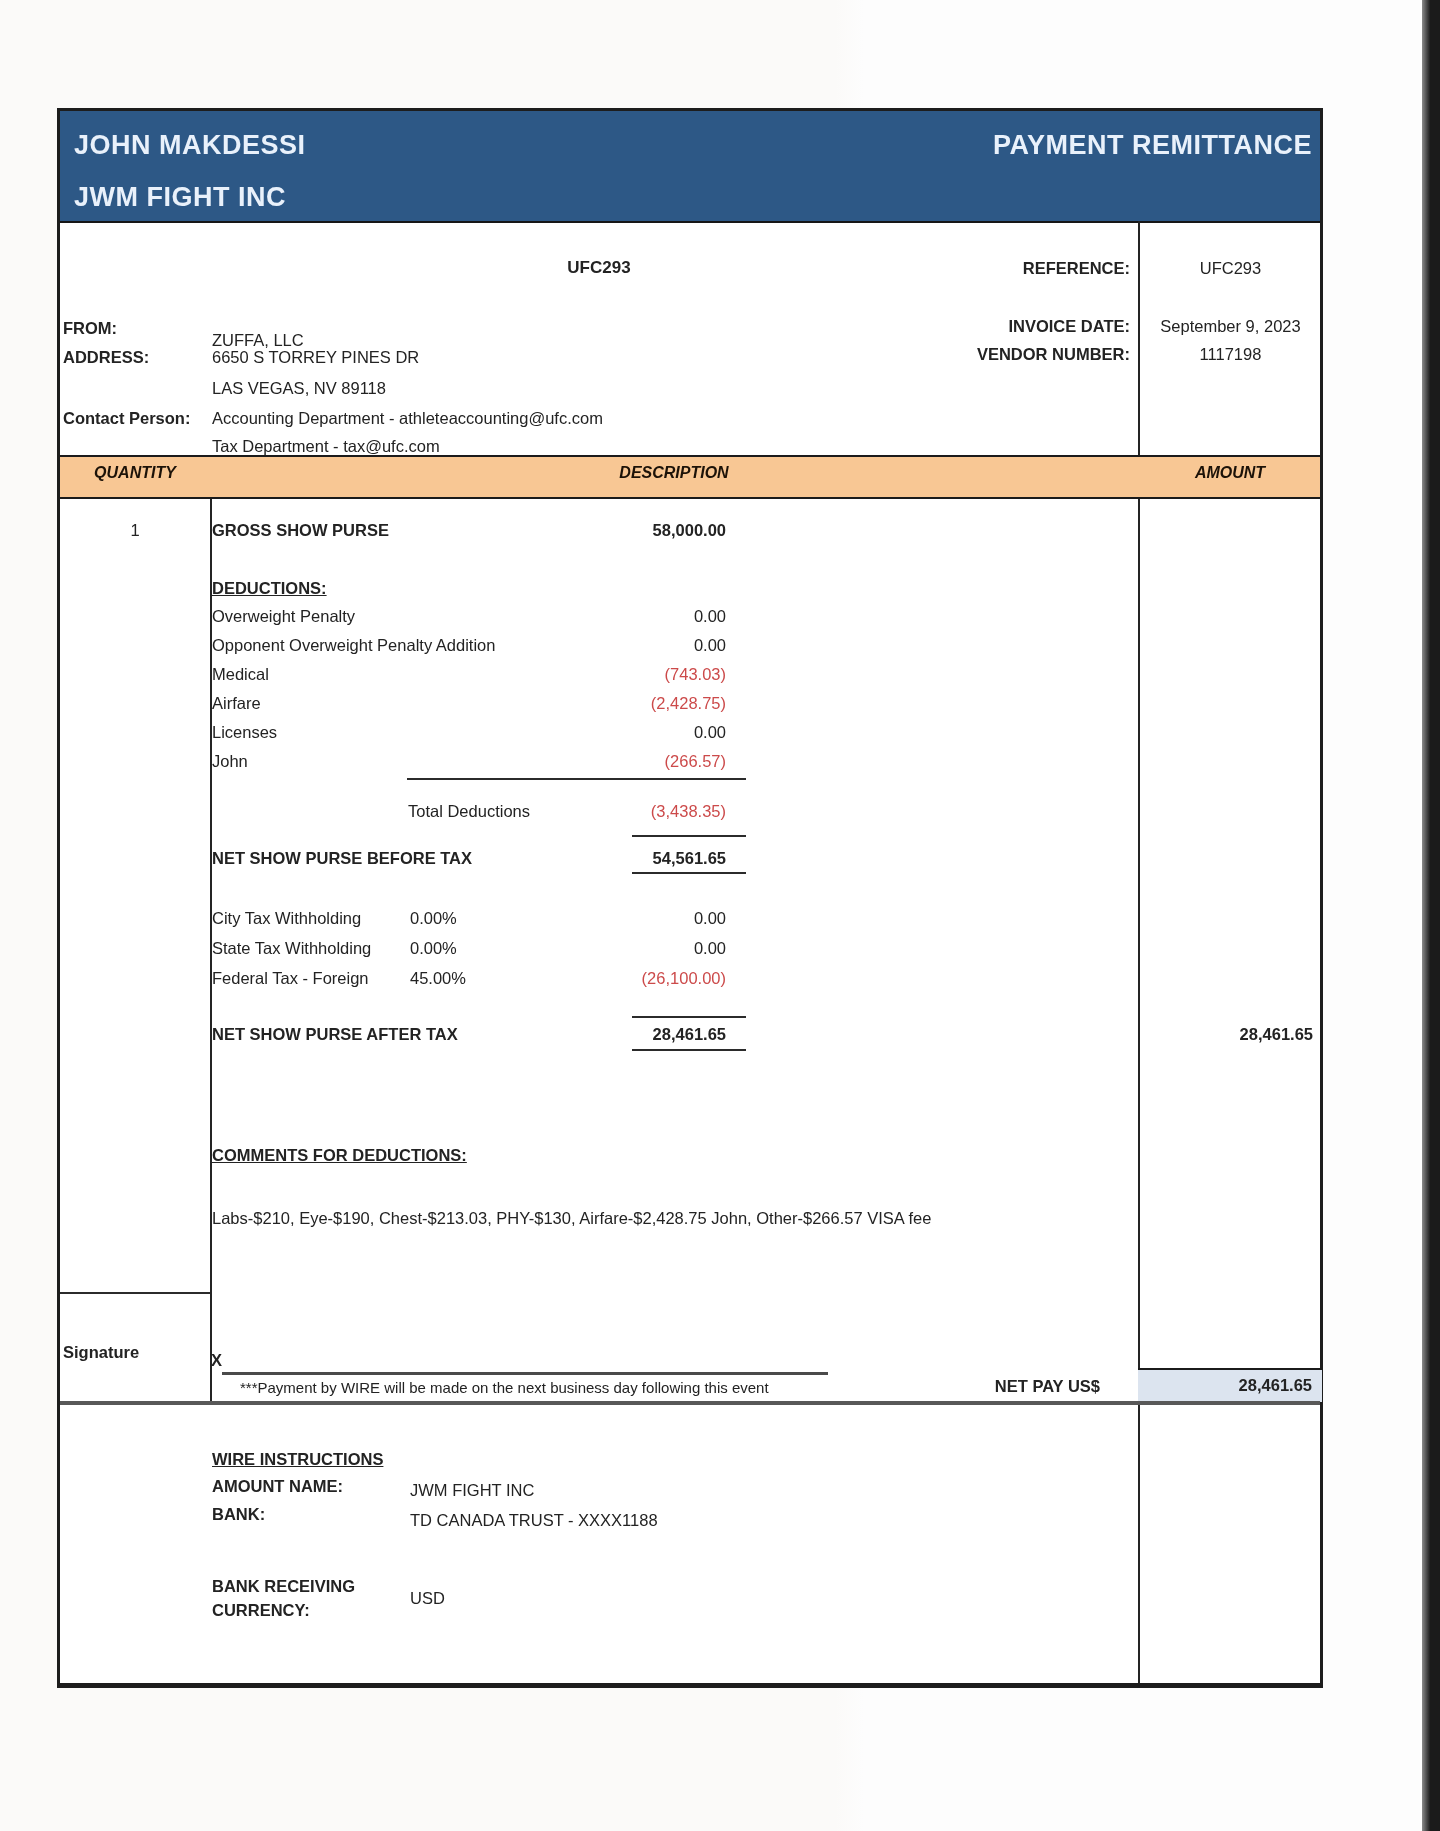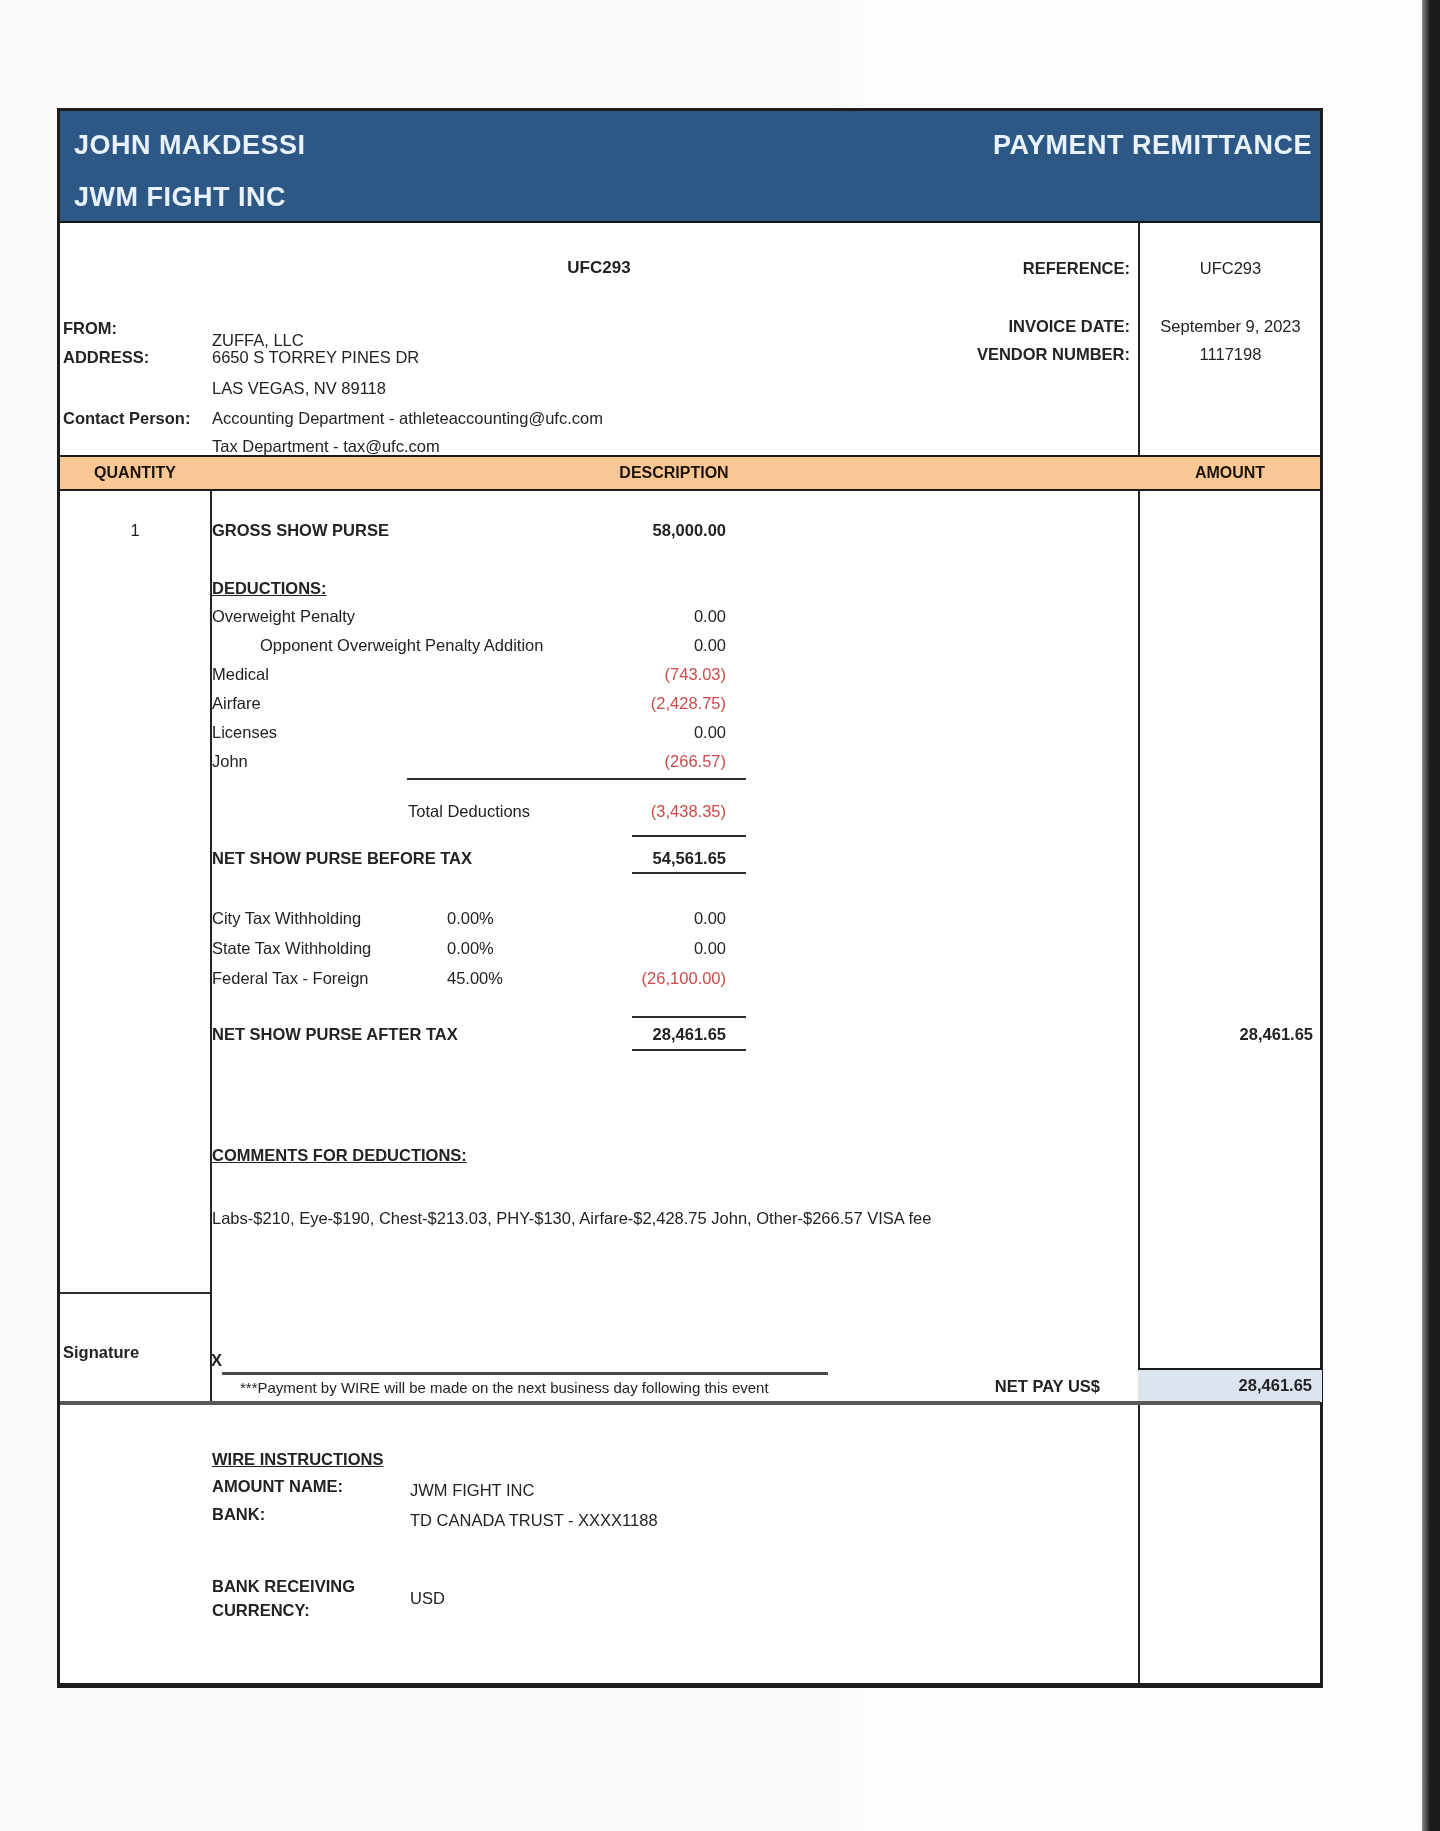--- a/index.html
+++ b/index.html
@@ -28,26 +28,26 @@
   .bluehdr .t{color:var(--header-text);font-size:27px;line-height:34px;font-weight:bold;letter-spacing:.5px;}
   .t{position:absolute;white-space:nowrap;font-size:16.5px;line-height:22px;color:#232323;}
   .b{font-weight:bold;}
   .red{color:var(--negative-red);}
   .u{text-decoration:underline;}
   .sm{font-size:15px;}
   .ctrL{left:0;width:1078px;text-align:center;}          
   .lblR{left:700px;width:370px;text-align:right;}        
   .rcol{left:1081px;width:179px;text-align:center;}      
   .desc{left:152px;}
-  .rate{left:350px;margin-left:37px;}
+  .rate{left:350px;}
   .val{left:420px;width:246px;text-align:right;}
   .pos{padding-right:18px;}
   .amt{left:1085px;width:168px;text-align:right;}
-  .colhdr{position:absolute;left:0;right:0;top:344px;height:36px;box-sizing:border-box;
-    background:var(--col-header-orange);border-top:2px solid #1b1b1b;border-bottom:2px solid #1b1b1b;}
+  .colhdr{position:absolute;left:0;right:0;top:344px;height:44px;box-sizing:border-box;
+    background:var(--col-header-orange);border-top:2px solid #1b1b1b;border-bottom:2px solid #1b1b1b;font-style:italic;}
   .colhdr .t{font-size:16px;line-height:31px;font-weight:bold;color:#1c1208;}
   .vline{position:absolute;width:2px;background:#242424;}
   .hl{position:absolute;height:2px;background:#2b2b2b;}
   .netpay-cell{position:absolute;left:1078px;top:1257px;width:184px;height:36px;box-sizing:border-box;
     background:var(--net-pay-bg);border-top:2px solid #1b1b1b;border-bottom:2px solid #1b1b1b;}
   .netpay-cell .t{position:absolute;left:0;width:174px;text-align:right;line-height:31px;top:0;}
   .thickline{position:absolute;left:0;right:0;top:1290px;height:4px;background:#585858;}
   .sigline{position:absolute;left:162px;top:1261px;width:606px;height:3px;background:#4a4a4a;}
 </style>
 </head>
@@ -91,21 +91,21 @@
   </div>
 
   <div class="t" style="left:0;width:150px;text-align:center;top:408px;">1</div>
   <div class="t b desc" style="top:408px;">GROSS SHOW PURSE</div>
   <div class="t b val" style="top:408px;">58,000.00</div>
 
   <div class="t b u desc" style="top:466px;">DEDUCTIONS:</div>
 
   <div class="t desc" style="top:494px;">Overweight Penalty</div>
   <div class="t val pos" style="top:494px;">0.00</div>
-  <div class="t desc" style="top:523px;padding-left:48px;">Opponent Overweight Penalty Addition</div>
+  <div class="t desc" style="top:523px;">Opponent Overweight Penalty Addition</div>
   <div class="t val pos" style="top:523px;">0.00</div>
   <div class="t desc" style="top:552px;">Medical</div>
   <div class="t val red" style="top:552px;">(743.03)</div>
   <div class="t desc" style="top:581px;">Airfare</div>
   <div class="t val red" style="top:581px;">(2,428.75)</div>
   <div class="t desc" style="top:610px;">Licenses</div>
   <div class="t val pos" style="top:610px;">0.00</div>
   <div class="t desc" style="top:639px;">John</div>
   <div class="t val red" style="top:639px;">(266.57)</div>
 

